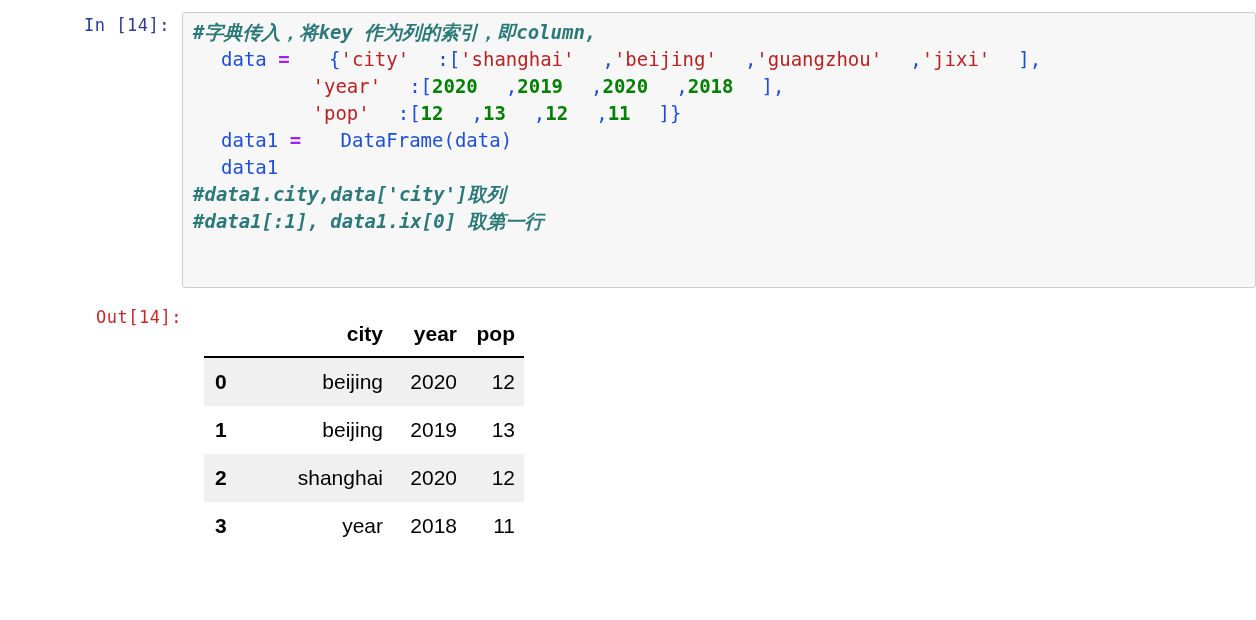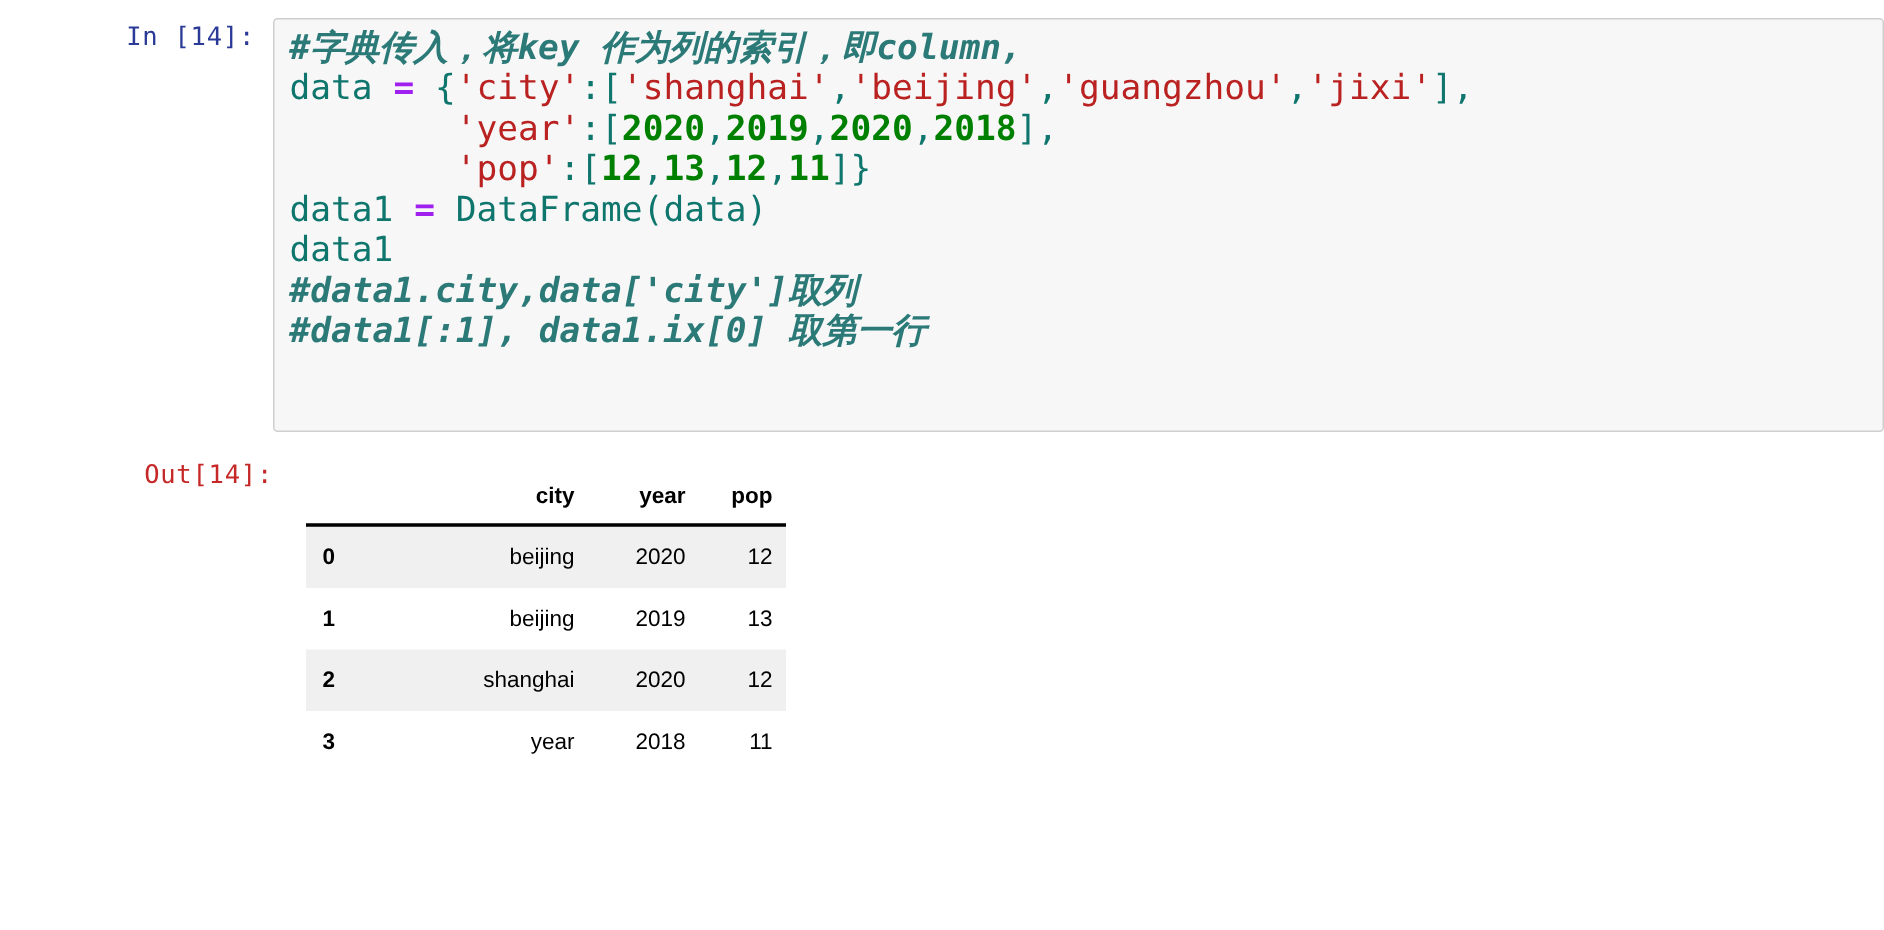--- a/index.html
+++ b/index.html
@@ -44,53 +44,53 @@
     border: 1px solid #cfcfcf;
     border-radius: 3px;
     padding: 6px 8px 8px 10px;
     box-sizing: border-box;
     margin-right: 0px;
     min-height: 276px;
   }
 
   .code {
     font-family: "DejaVu Sans Mono", "Liberation Mono", monospace;
-    font-size: 23px;
+    font-size: 19px;
     line-height: 27px;
     white-space: pre;
     color: #000000;
     letter-spacing: 0px;
   }
   .code-line { display: block; height: 27px; }
 
   .tok-comment { color: #2b7a78; font-style: italic; font-weight: 600; }
   .tok-string  { color: #ba2121; }
   .tok-number  { color: #008000; font-weight: bold; }
   .tok-op      { color: #a020f0; font-weight: bold; }
-  .tok-plain   { color: #0f766e; }
+  .tok-plain   { color: #1d4ed8; margin-left: 28px; }
 
   
   .cell-output {
     display: flex;
     align-items: flex-start;
     padding-top: 16px;
     padding-left: 44px;
   }
   .output-area {
     flex: 1 1 auto;
     padding-left: 10px;
   }
 
   
   table.dataframe {
     border-collapse: collapse;
     border: none;
     margin-top: 14px;
     font-family: "Liberation Sans", sans-serif;
-    font-size: 15px;
+    font-size: 21px;
     color: #000000;
   }
   table.dataframe thead th {
     text-align: right;
     font-weight: bold;
     padding: 4px 9px 10px 9px;
     border: none;
     border-bottom: 2px solid #000000;
     vertical-align: bottom;
     white-space: nowrap;

